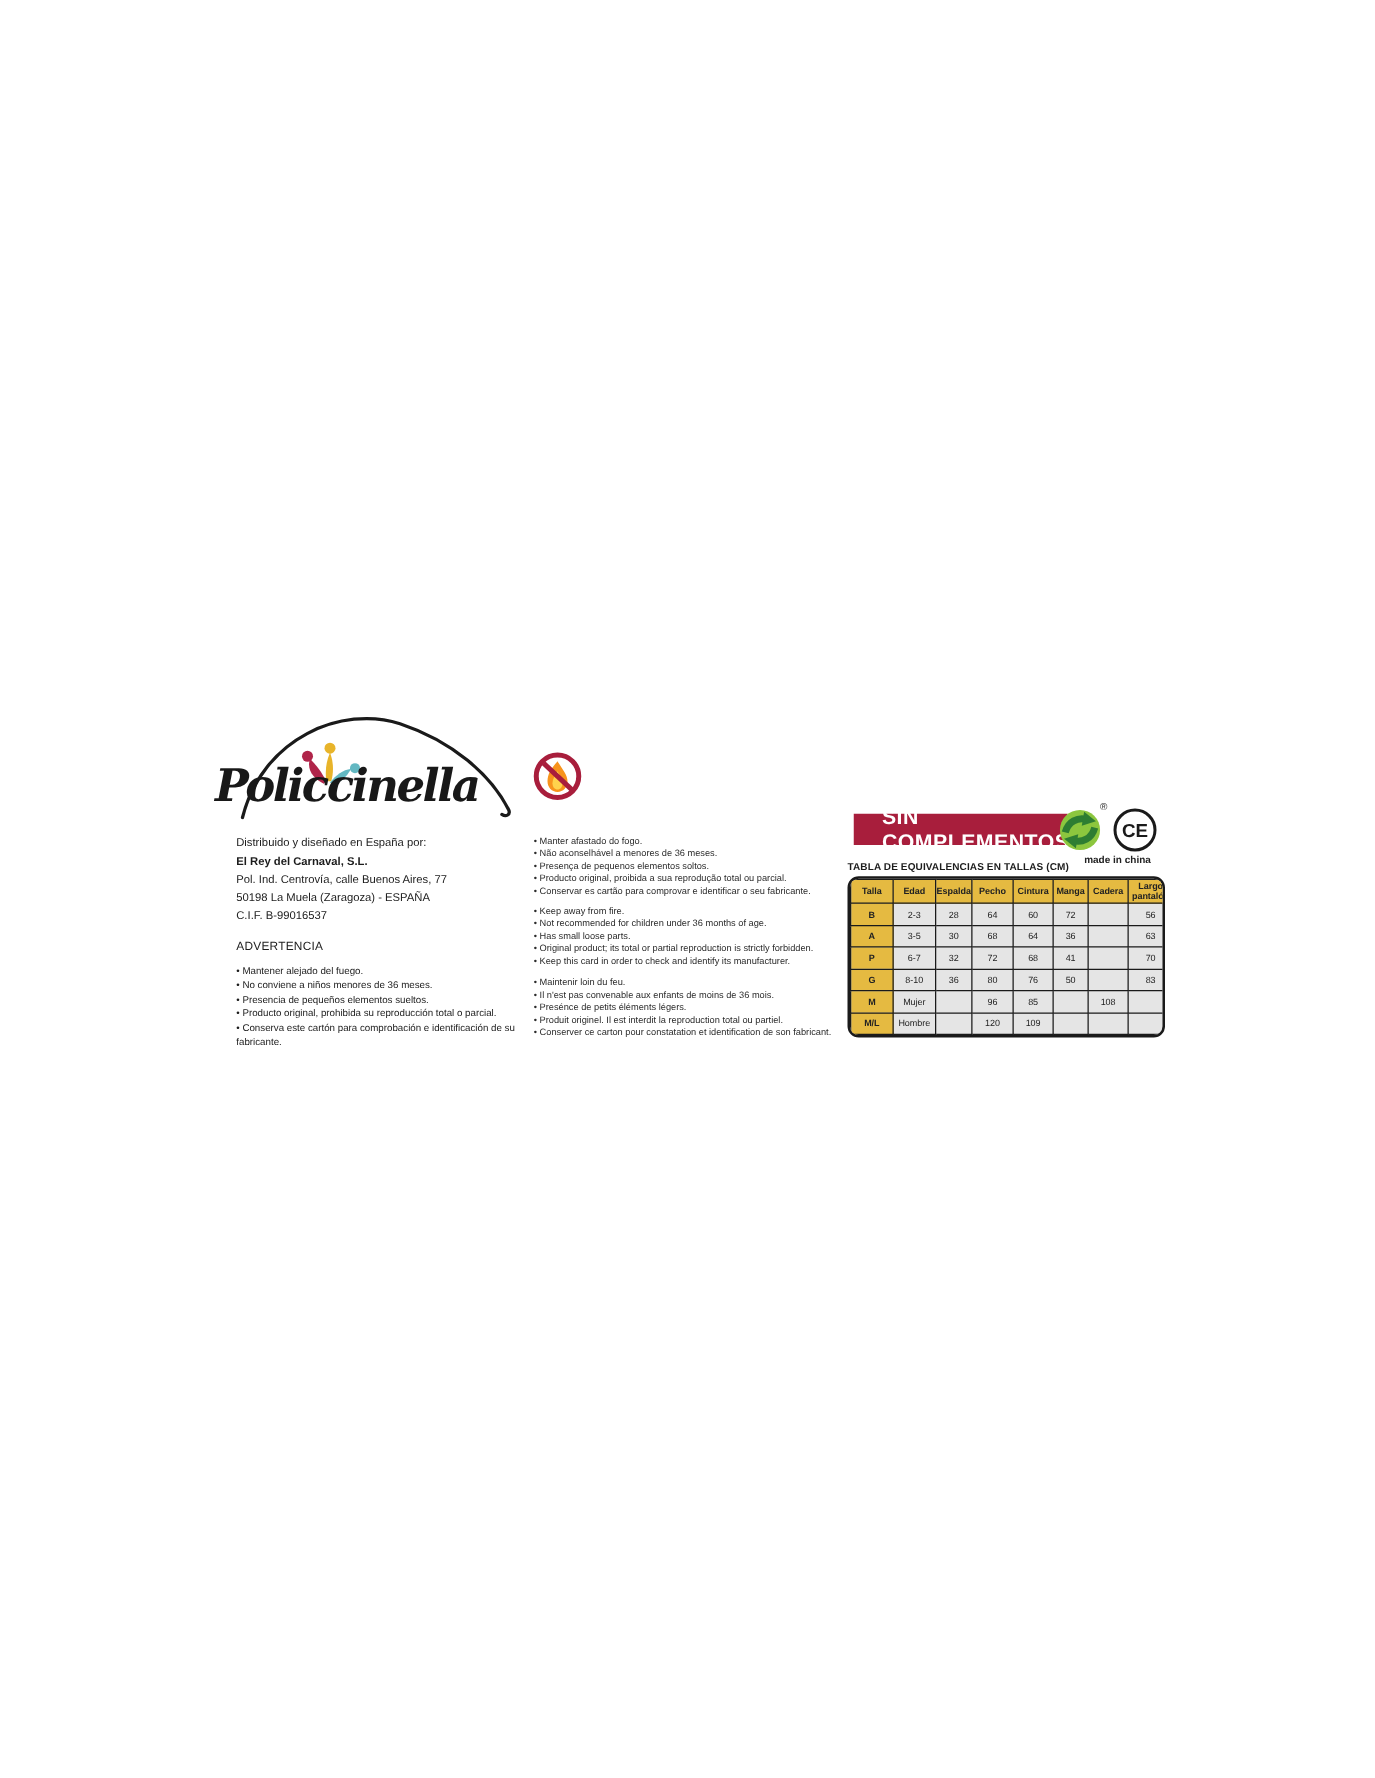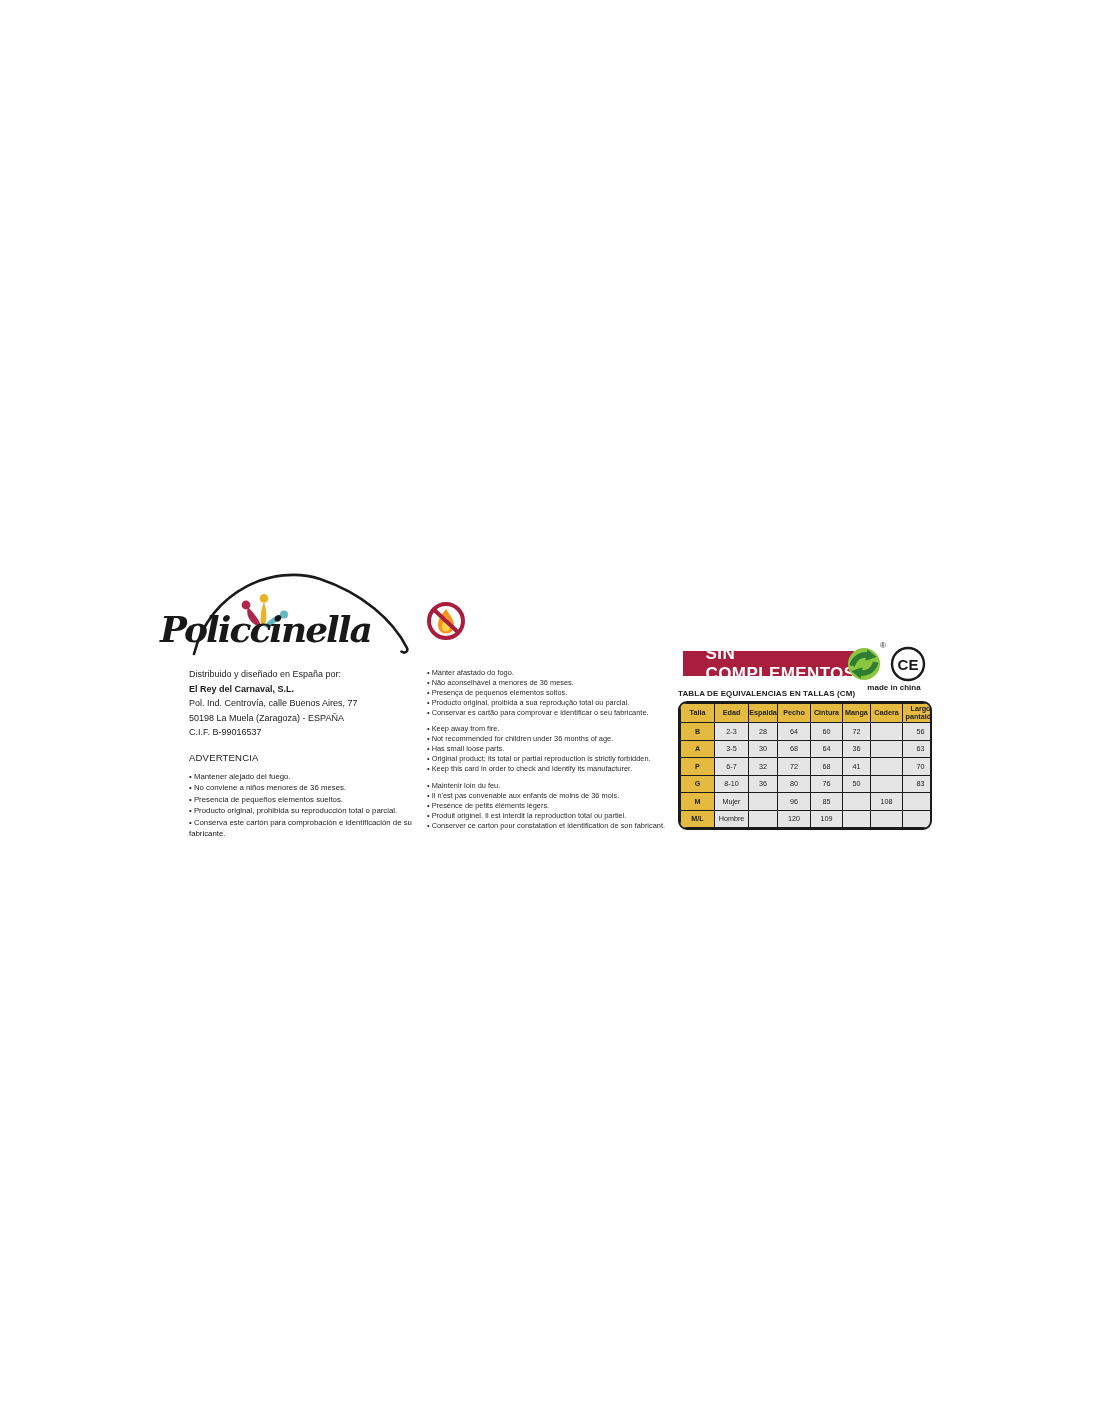--- a/index.html
+++ b/index.html
@@ -4,21 +4,21 @@
 <style>
   html,body{margin:0;padding:0;background:#ffffff;}
   .page{
     position:relative;width:1100px;height:1422px;background:#ffffff;
     font-family:"Liberation Sans",sans-serif;color:#1c1c1c;overflow:hidden;
   }
   
   .logo-wrap{position:absolute;left:156px;top:558px;width:266px;height:106px;}
   .logo-arc{position:absolute;left:0;top:0;}
   .brand-text{
-    position:absolute;left:4px;top:50px;
+    position:absolute;left:16px;top:50px;
     font-family:"DejaVu Serif",serif;font-style:italic;font-weight:bold;
     font-size:36px;letter-spacing:-2px;color:#181818;white-space:nowrap;
   }
   .distributor{position:absolute;left:189px;top:667px;width:235px;font-size:9px;line-height:14.6px;}
   .distributor .bold{font-weight:bold;}
   .advertencia-title{position:absolute;left:189px;top:752px;font-size:9.5px;font-weight:normal;letter-spacing:.2px;}
   .warn-list{margin:0;padding:0;list-style:none;}
   .warn-list li{position:relative;}
   .warn-list li::before{content:"• ";}
   .es-list{position:absolute;left:189px;top:771px;width:238px;font-size:7.8px;line-height:11.4px;}

